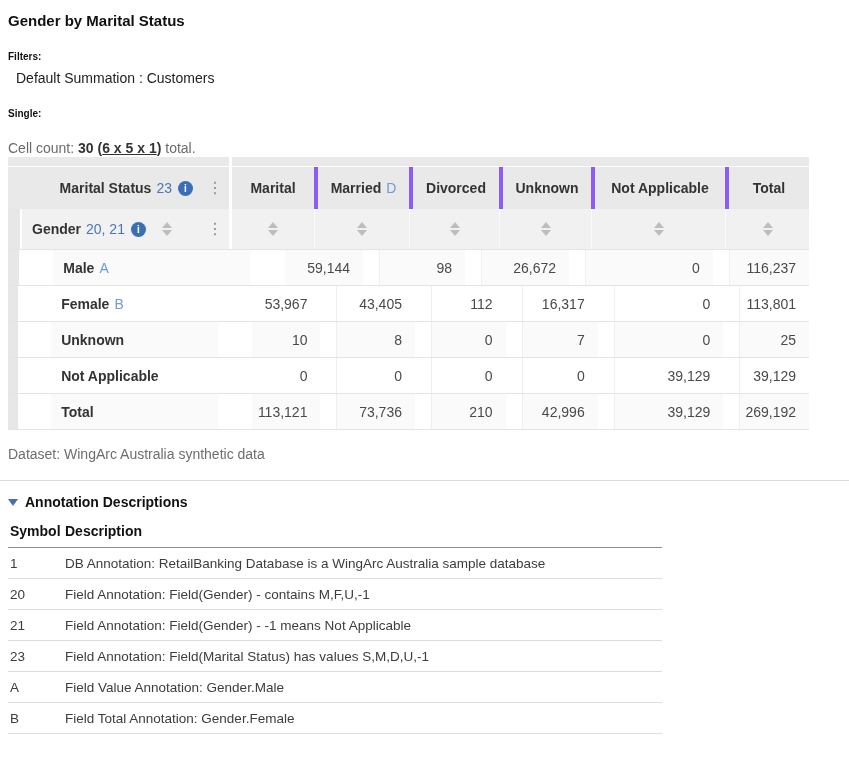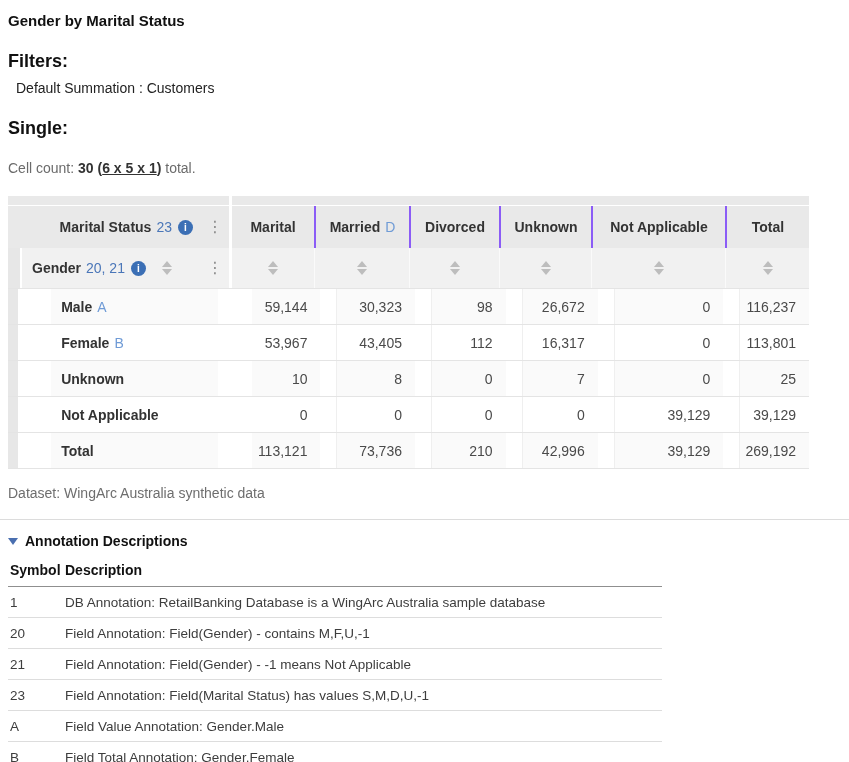--- a/index.html
+++ b/index.html
@@ -1,41 +1,41 @@
 <!DOCTYPE html>
 <html><head>
 <meta charset="utf-8">
 <style>
   html,body{margin:0;padding:0;background:#fff;width:849px;height:762px;overflow:hidden;
     font-family:"Liberation Sans","DejaVu Sans",sans-serif;color:#333;}
   .page{padding:10px 8px 0 8px;}
 
   .title{font-size:15px;font-weight:bold;color:#111;margin:2px 0 0 0;}
-  .sec-label{font-size:18px;font-weight:bold;color:#111;margin-top:22px;}
+  .sec-label{font-size:10px;font-weight:bold;color:#111;margin-top:22px;}
   .filter-value{font-size:14px;color:#222;margin-top:8px;padding-left:8px;}
   .cellcount{font-size:14px;color:#6b6b6b;margin-top:21px;}
   .cc-num{font-weight:bold;color:#333;}
   .cc-paren{font-weight:bold;color:#333;}
   .cc-link{font-weight:bold;color:#333;text-decoration:underline;cursor:pointer;}
 
   
-  .xtable{margin-top:20px;width:801px;font-size:14px;}
+  .xtable{margin-top:1px;width:801px;font-size:14px;}
   .trow{display:flex;}
   .vgap{width:3px;background:#fff;}
   .lgap{width:2px;background:#fff;}
   .c1{width:82px;} .c2{width:95px;} .c3{width:90px;} .c4{width:92px;} .c5{width:134px;} .c6{width:84px;}
   .trow > div{box-sizing:border-box;}
 
   .strip{height:9px;margin-bottom:1px;}
   .strip .sleft{width:221px;background:#e9e9e9;}
   .strip .sright{flex:1;background:#e9e9e9;}
 
   .hrow{height:42px;}
   .hleft{width:221px;background:#e9e9e9;display:flex;align-items:center;justify-content:flex-end;padding-right:6px;}
-  .hcell{background:#e9e9e9;display:flex;align-items:center;justify-content:center;font-weight:bold;color:#333;border-left:2px solid #8b5cf6;}
+  .hcell{background:#e9e9e9;display:flex;align-items:center;justify-content:center;font-weight:bold;color:#333;border-left:4px solid #8b5cf6;}
   .vgap + .hcell{border-left:0;}
 
   .srow{height:40px;}
   .gutter{width:12px;background:#e7e7e7;}
   .slabel{width:207px;background:#f1f1f1;display:flex;align-items:center;padding:0 6px 0 10px;}
   .scell{background:#f1f1f1;display:flex;align-items:center;justify-content:center;border-left:1px solid #fafafa;}
   .vgap + .scell{border-left:0;}
 
   .drow{height:35px;border-top:1px solid #e4e4e4;gap:16px;}
   .drow.last{border-bottom:1px solid #e4e4e4;}
@@ -183,21 +183,20 @@
 
     <div class="trow drow shade">
       <div class="gutter"></div>
         <div class="lgap"></div>
       <div class="dlabel">
           <span>Male</span>
           <span class="ann-letter">A</span>
         </div>
       <div class="vgap"></div>
       <div class="dcell c1">59,144</div>
-      <div class="dcell c2">30,323</div>
       <div class="dcell c3">98</div>
       <div class="dcell c4">26,672</div>
       <div class="dcell c5">0</div>
       <div class="dcell c6">116,237</div>
     </div>
 
     <div class="trow drow plain">
       <div class="gutter"></div>
         <div class="lgap"></div>
       <div class="dlabel">

